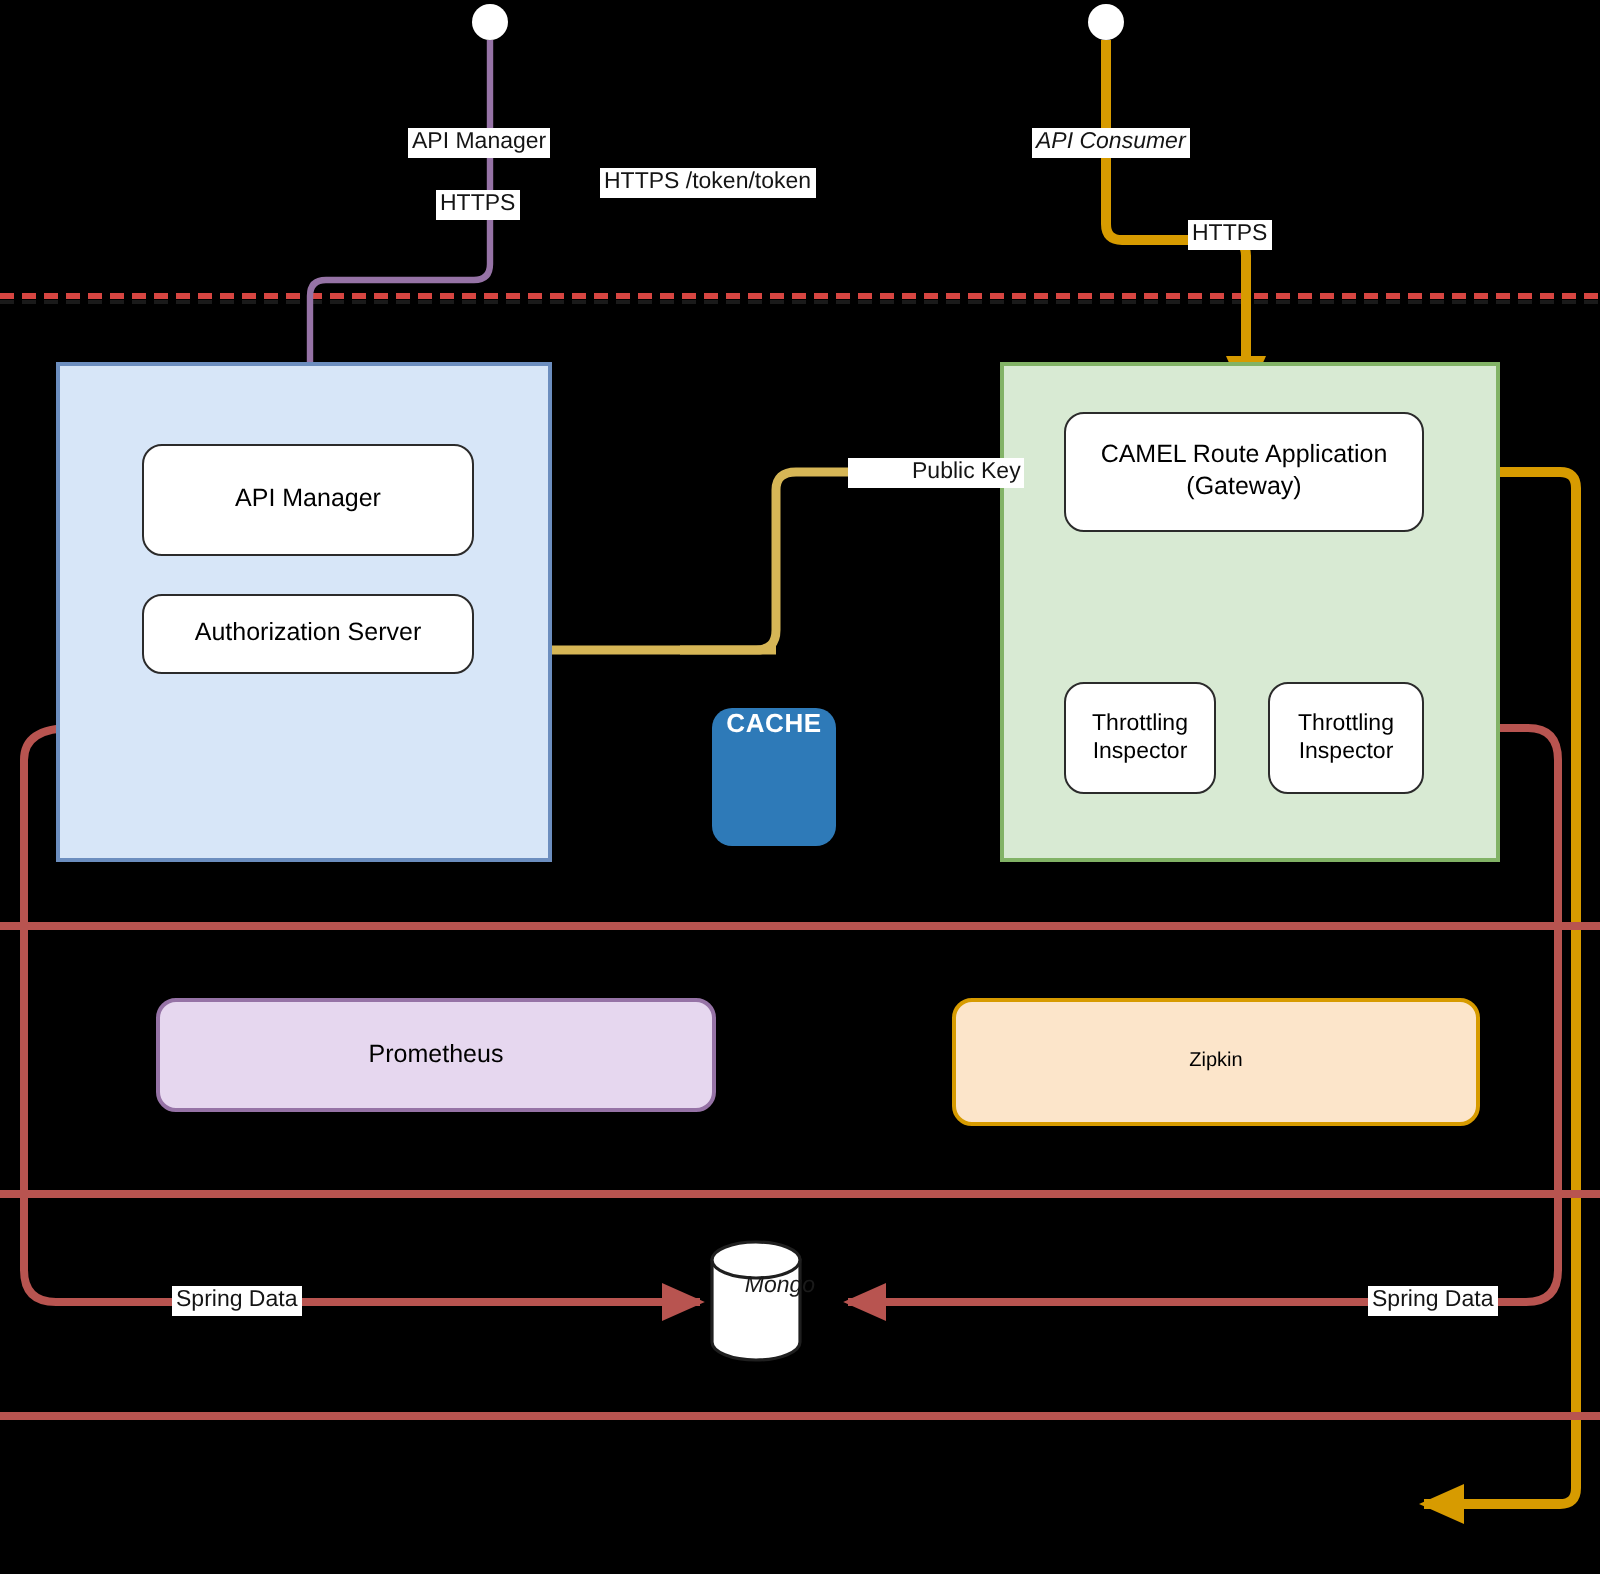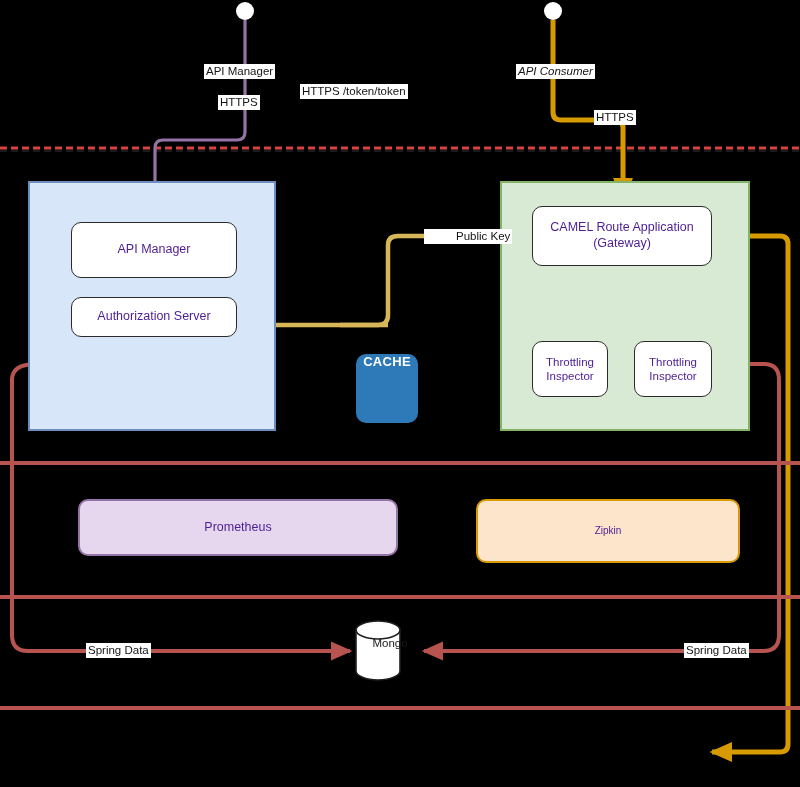--- a/index.html
+++ b/index.html
@@ -23,21 +23,21 @@
     width: 800px;
     height: 787px;
   }
   .node {
     position: absolute;
     box-sizing: border-box;
     display: flex;
     align-items: center;
     justify-content: center;
     text-align: center;
-    color: #4c1d95;
+    color: #000000;
     line-height: 1.25;
     white-space: pre-line;
   }
   .zone {
     position: absolute;
     box-sizing: border-box;
   }
   .zone-auth {
     left: 28px; top: 181px;
     width: 248px; height: 250px;
@@ -79,21 +79,21 @@
     font-size: 11.5px;
   }
   .card-deployed {
     left: 115px; top: 727px;
     width: 586px; height: 50px;
     font-size: 12.5px;
     border-radius: 8px;
   }
   .box-prometheus {
     left: 78px; top: 499px;
-    width: 320px; height: 57px;
+    width: 280px; height: 57px;
     background: #e6d7ef;
     border: 2px solid #9673a6;
     border-radius: 10px;
     font-size: 12.5px;
   }
   .box-zipkin {
     left: 476px; top: 499px;
     width: 264px; height: 64px;
     background: #fce5ca;
     border: 2px solid #d79b00;
@@ -120,20 +120,21 @@
     white-space: nowrap;
     line-height: 1.15;
   }
   .mongo-label {
     position: absolute;
     left: 360px; top: 637px;
     width: 60px;
     text-align: center;
     font-size: 11.5px;
     color: #1a1a1a;
+    font-style: italic;
   }
 </style>
 </head>
 <body>
 
 <div id="canvas">
 
   <svg id="svg-layer" viewBox="0 0 800 787">
     <defs>
       <marker id="arrow-purple" viewBox="0 0 10 10" refX="8" refY="5" markerWidth="6" markerHeight="6" orient="auto-start-reverse">

